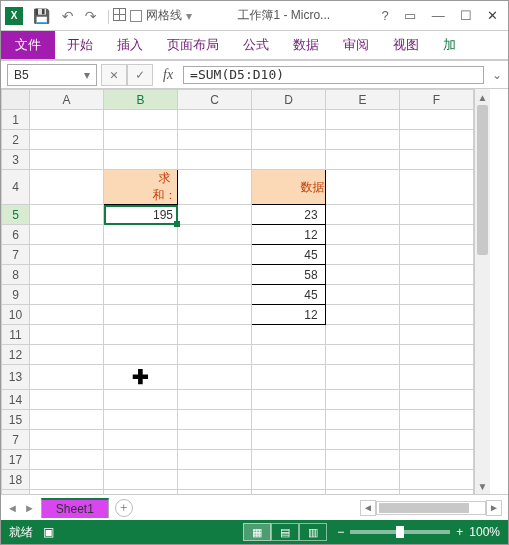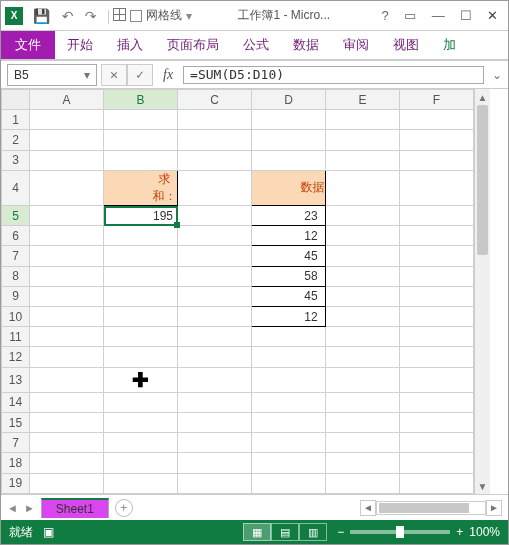--- a/index.html
+++ b/index.html
@@ -277,20 +277,29 @@
         <tr>
           <th class="row">7</th>
           <td class=""></td>
           <td class=""></td>
           <td class=""></td>
           <td class=""></td>
           <td class=""></td>
           <td class=""></td>
         </tr>
         <tr>
+          <th class="row">17</th>
+          <td class=""></td>
+          <td class=""></td>
+          <td class=""></td>
+          <td class=""></td>
+          <td class=""></td>
+          <td class=""></td>
+        </tr>
+        <tr>
           <th class="row">18</th>
           <td class=""></td>
           <td class=""></td>
           <td class=""></td>
           <td class=""></td>
           <td class=""></td>
           <td class=""></td>
         </tr>
         <tr>
           <th class="row">19</th>

